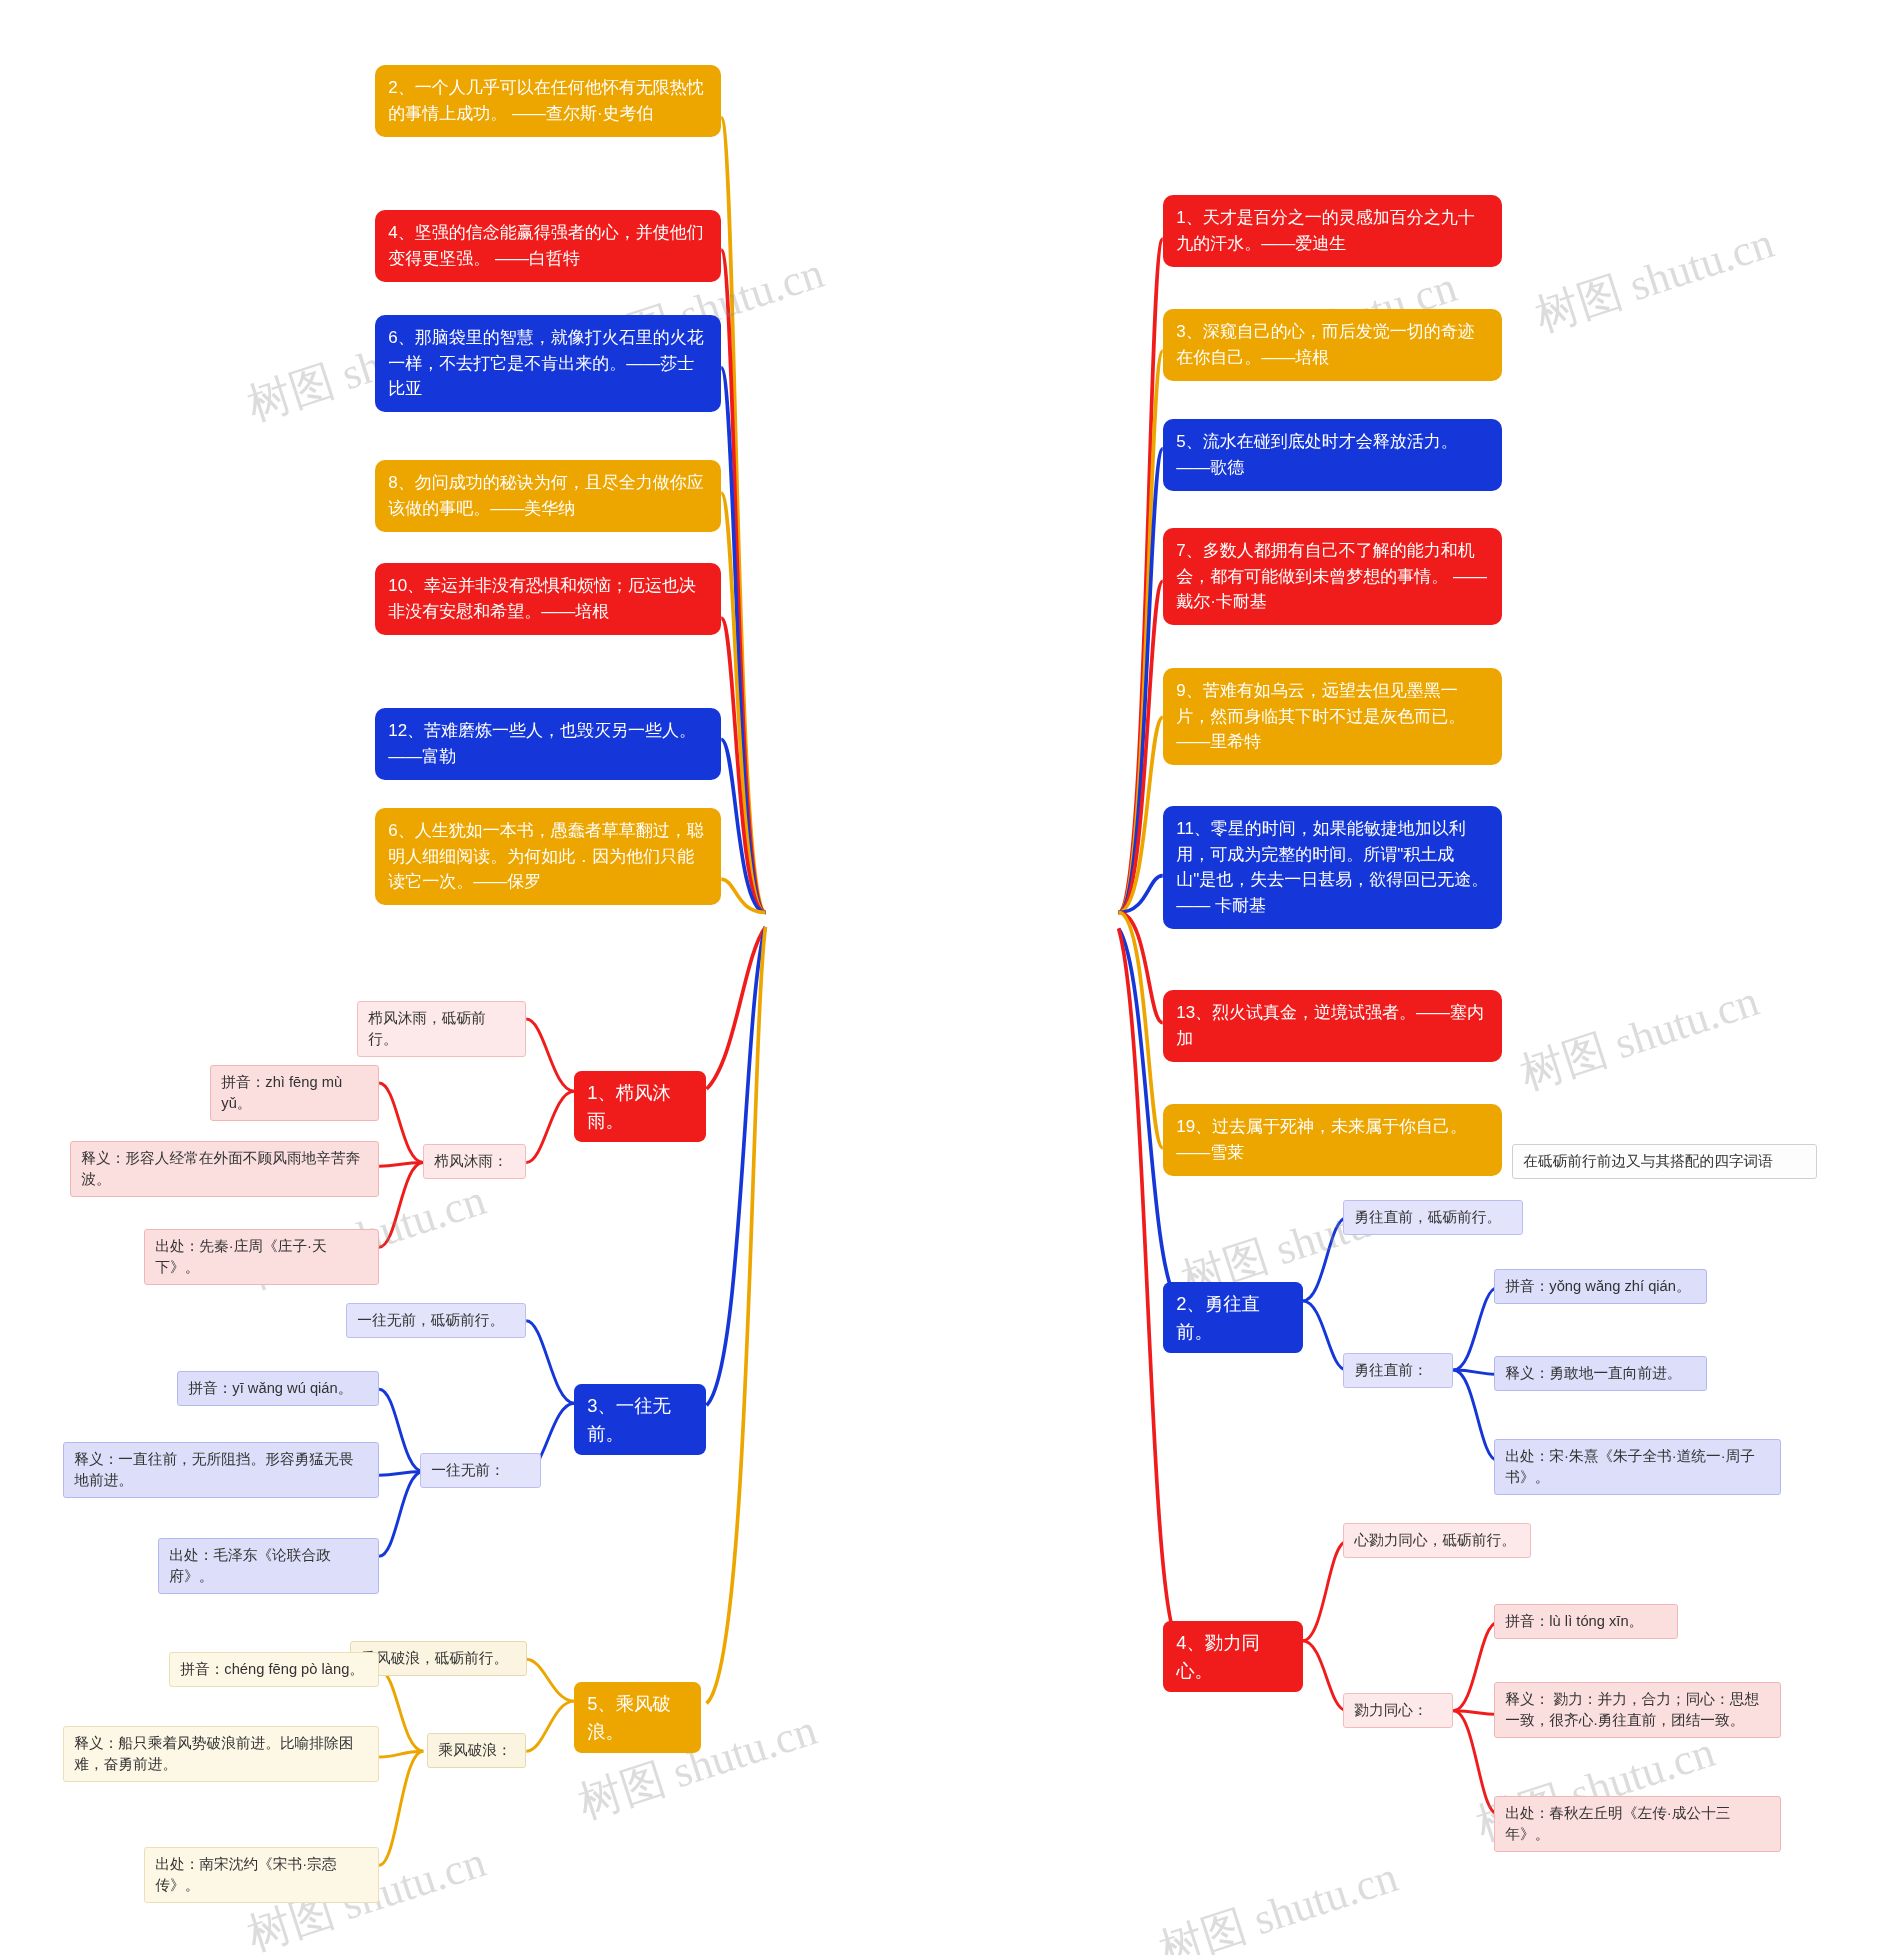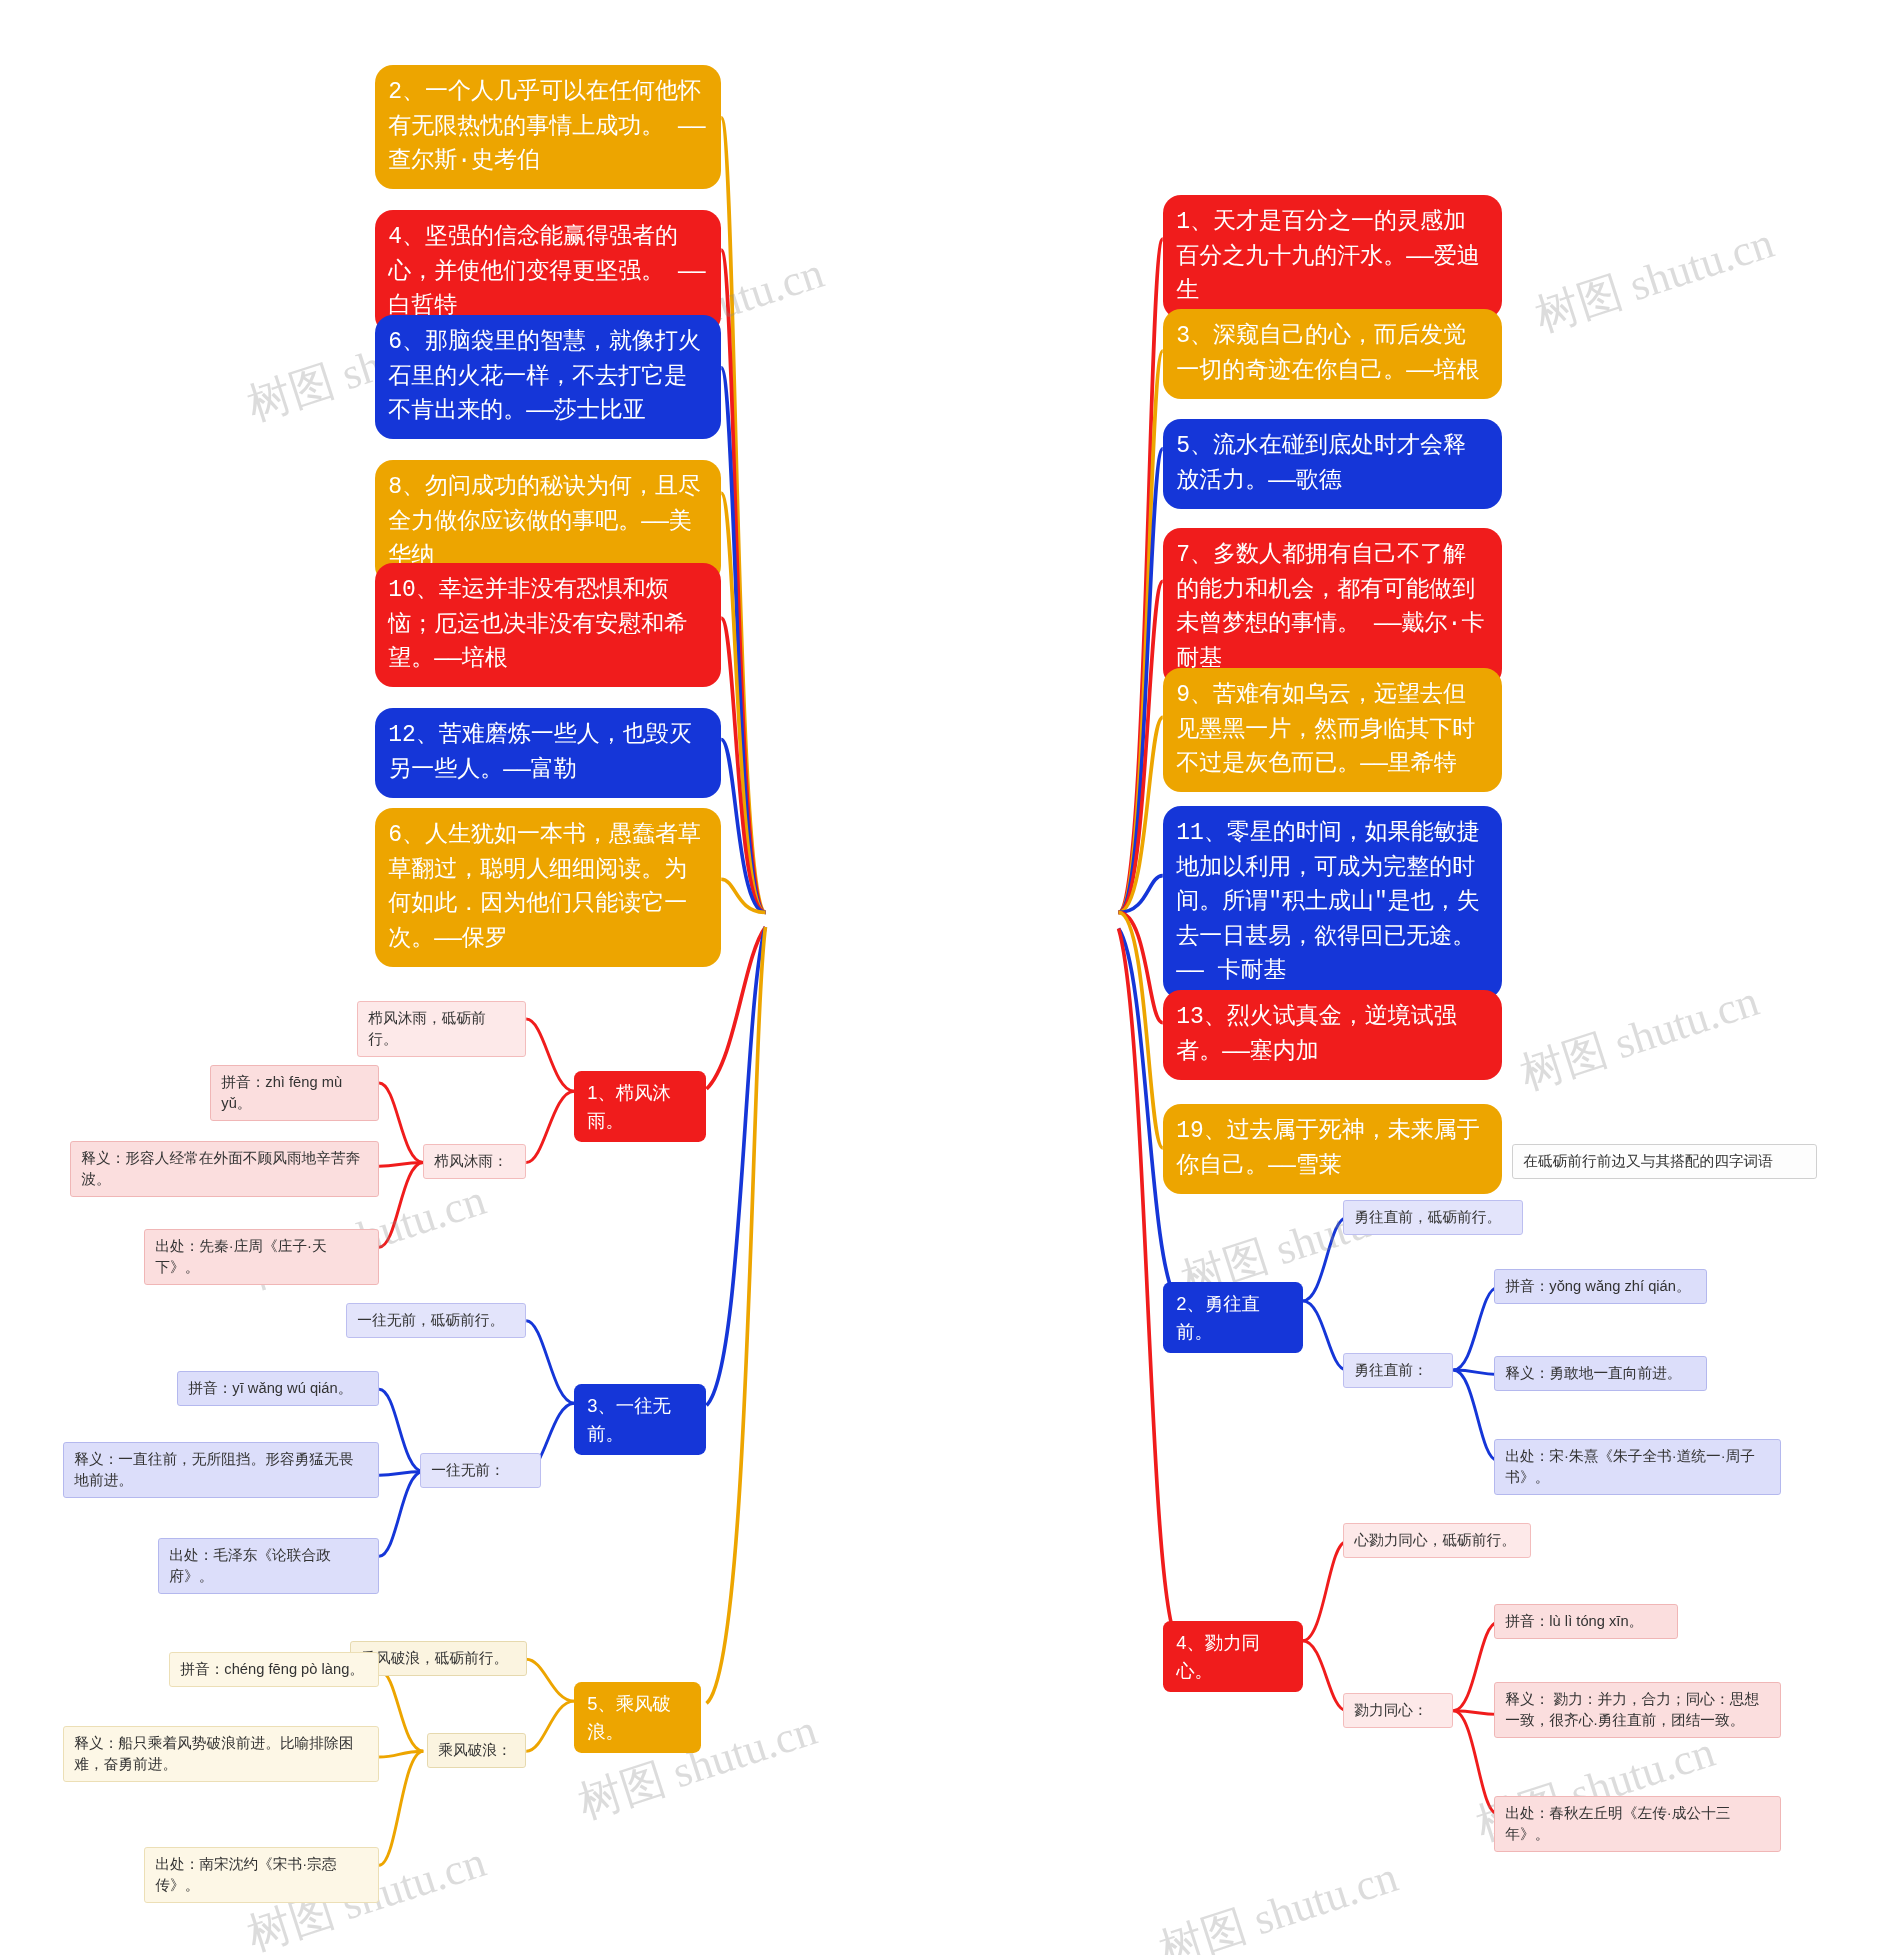--- a/index.html
+++ b/index.html
@@ -31,24 +31,23 @@
     position: absolute;
     box-sizing: border-box;
     border-radius: 7.4px;
     line-height: 1.5;
     white-space: pre-wrap;
     word-break: break-word;
   }
   
   .card {
     padding: 10.3px 13.2px;
-    font-size: 23px;
+    font-size: 17px;
     color: #ffffff;
-    border-radius: 18px;
-    font-family: Liberation Mono, monospace;
+    border-radius: 10px;
   }
   .card.orange { background: #eda500; }
   .card.red    { background: #f01c1c; }
   .card.blue   { background: #1536d8; }
 
   
   .root {
     background: #101010;
     color: #ffffff;
     font-size: 25px;

